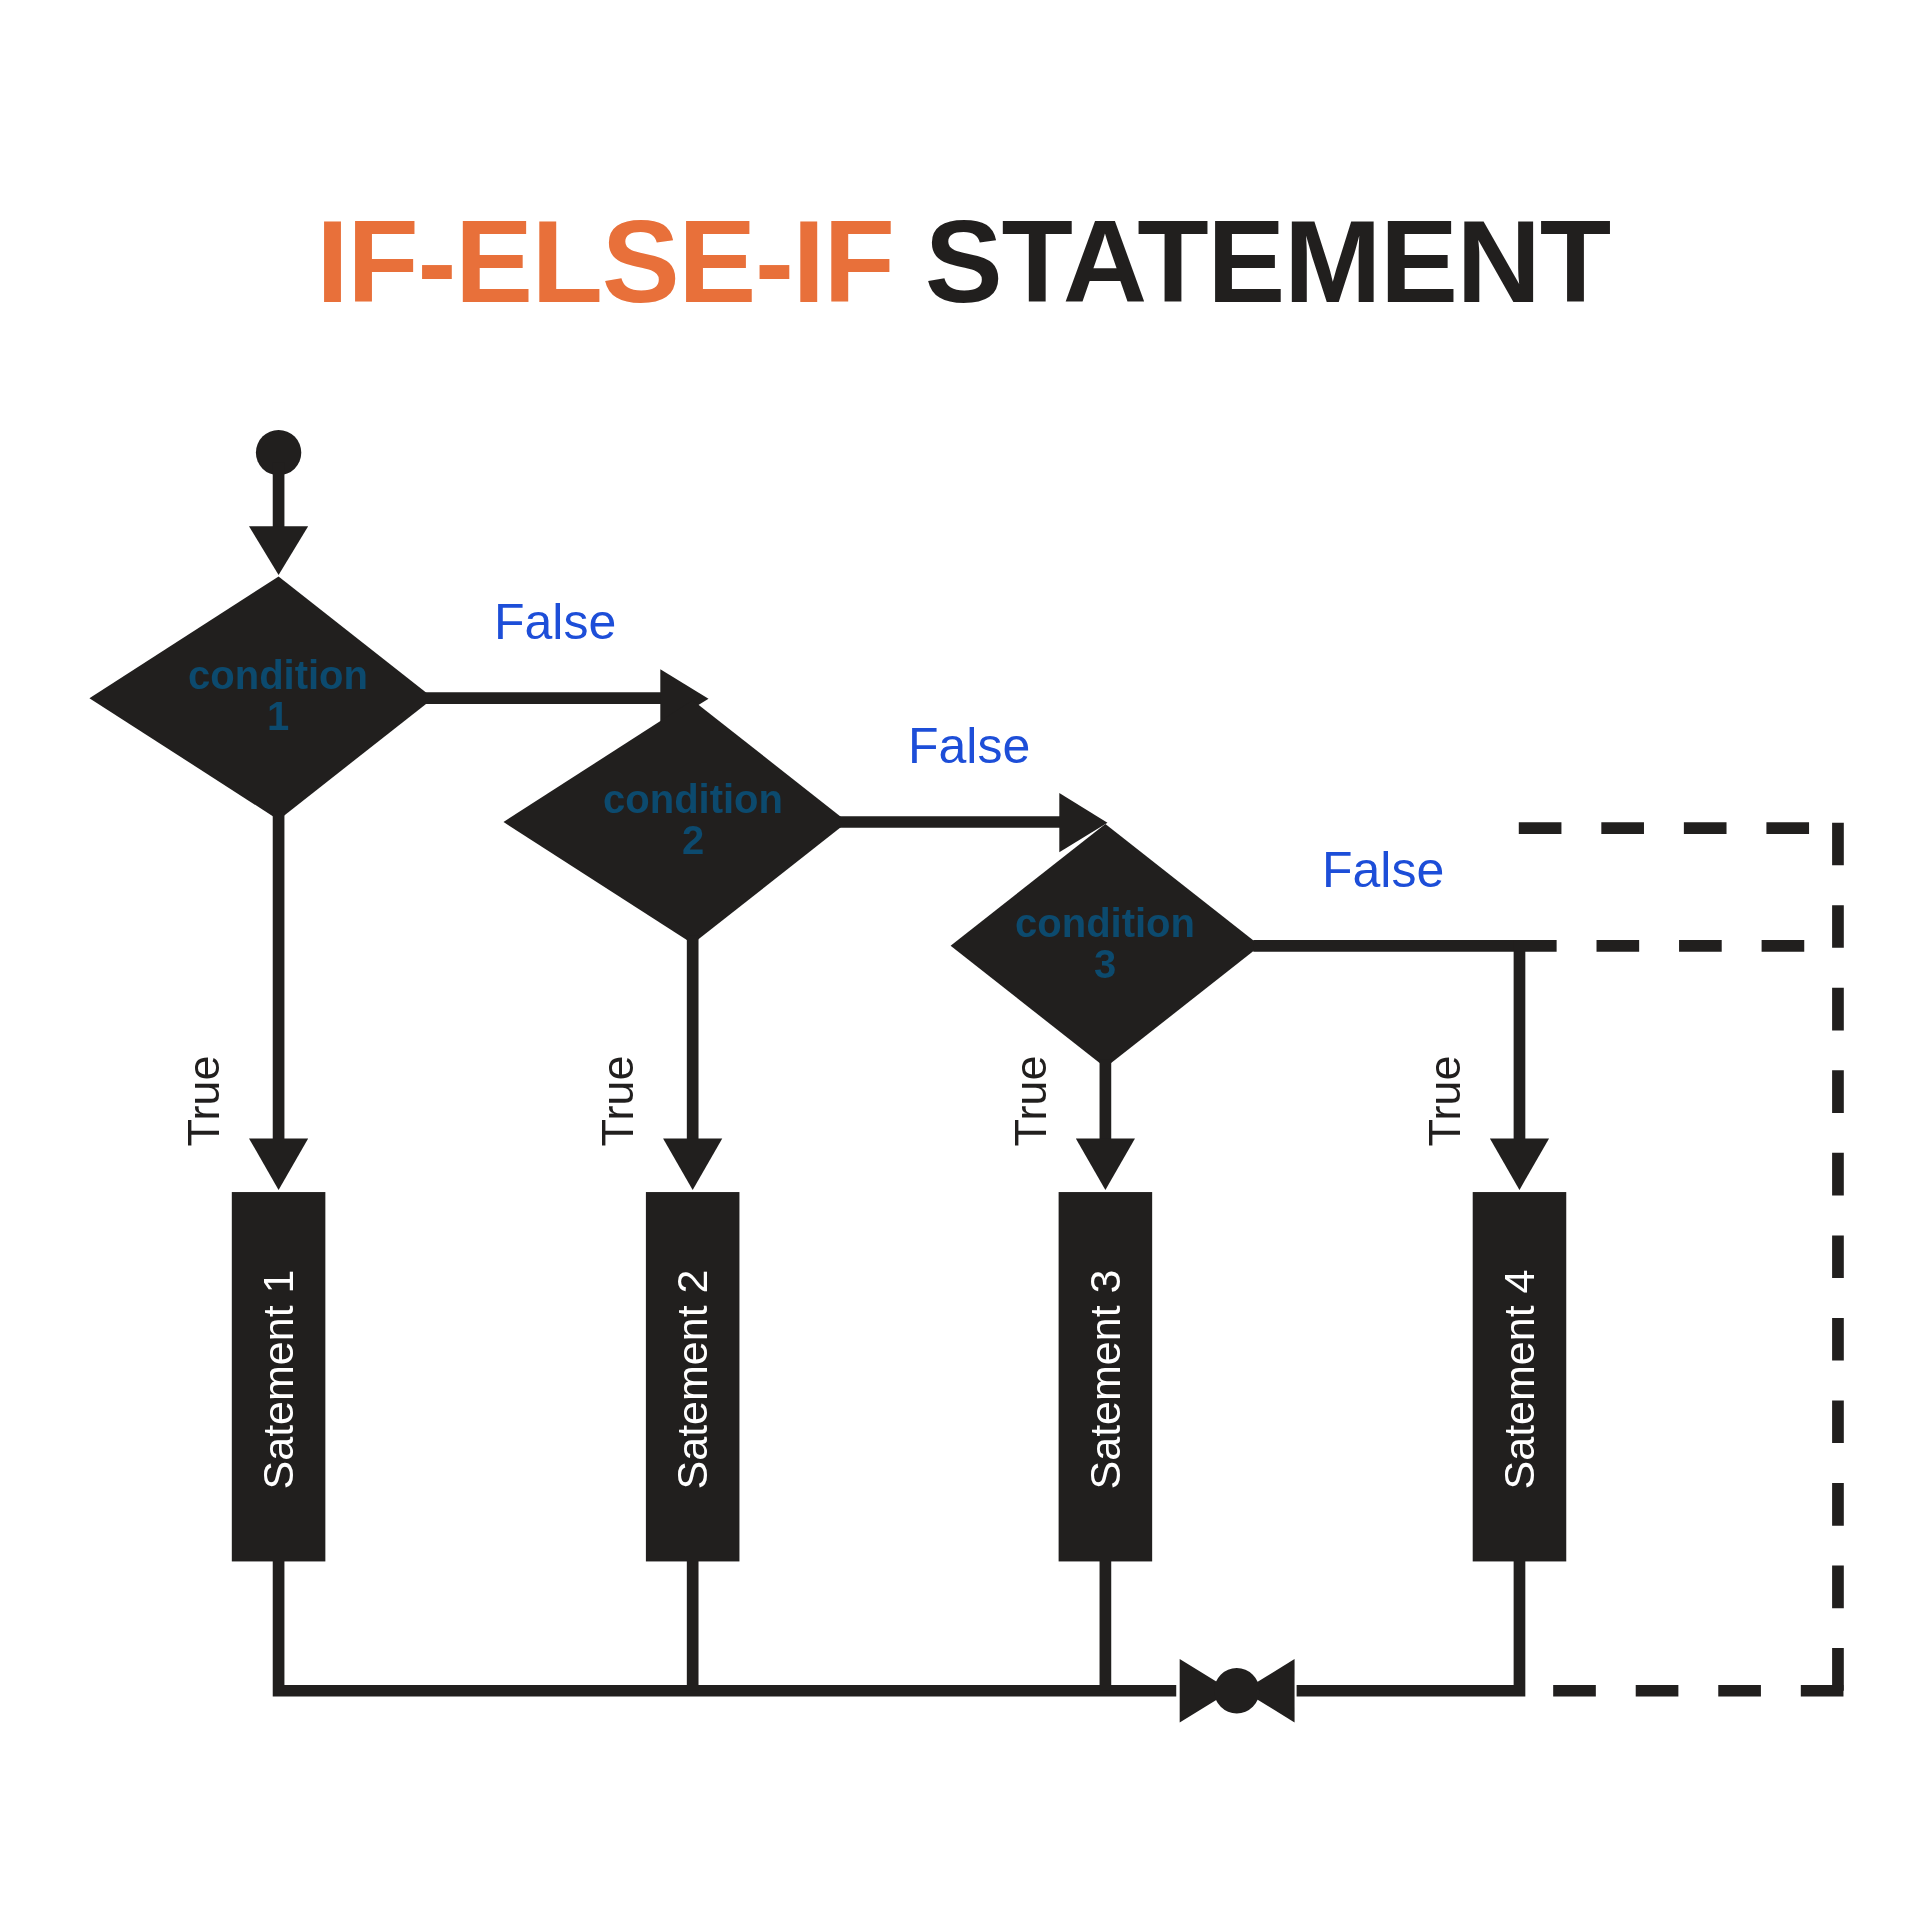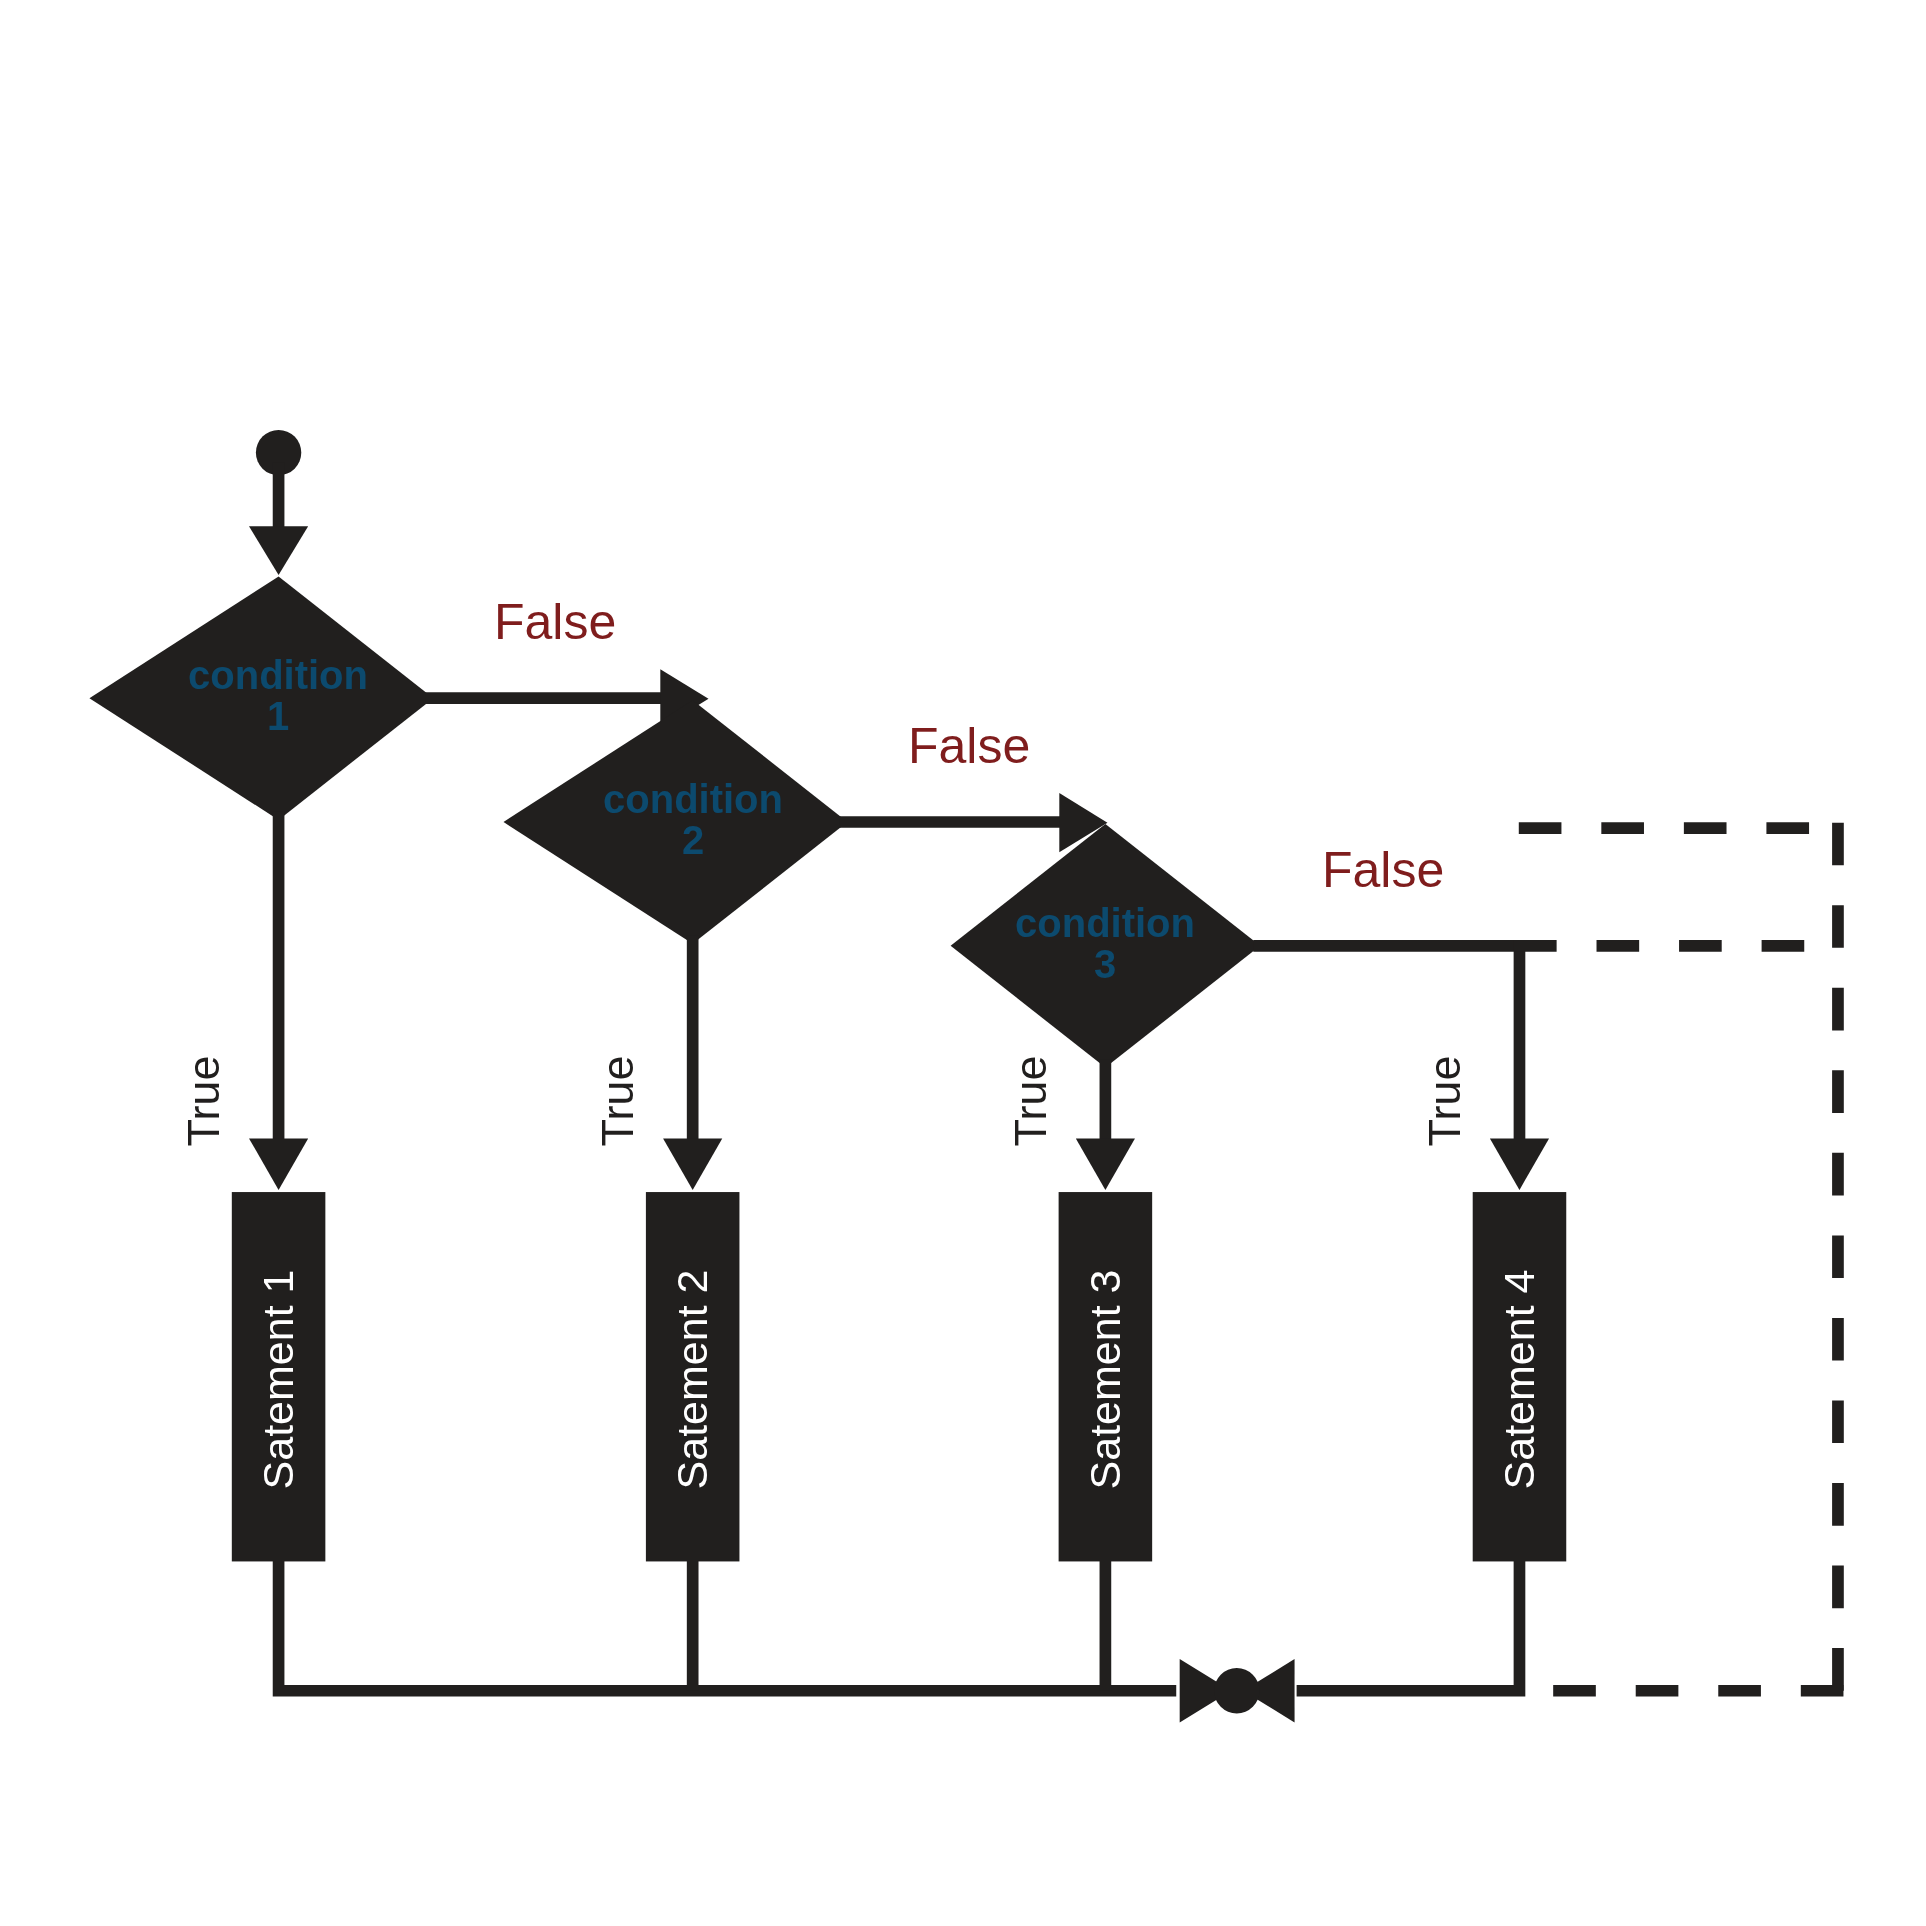--- a/index.html
+++ b/index.html
@@ -64,21 +64,21 @@
     font-size: 43px;
     white-space: nowrap;
     transform-origin: 50% 50%;
     transform: rotate(-90deg);
     text-align: center;
     pointer-events: none;
     font-family: "Liberation Sans", sans-serif;
   }
   .edge-label-false {
     position: absolute;
-    color: #7f1d1d;
+    color: #1d4ed8;
     font-weight: 400;
     font-size: 50px;
     white-space: nowrap;
     pointer-events: none;
     font-family: "Liberation Sans", sans-serif;
   }
   .edge-label-true {
     position: absolute;
     color: #211F1E;
     font-weight: 400;
@@ -88,20 +88,21 @@
     transform: rotate(-90deg);
     pointer-events: none;
     font-family: "Liberation Sans", sans-serif;
   }
 </style>
 </head>
 <body>
 
 <div id="stage">
 
+  <div id="title"><span class="accent">IF-ELSE-IF</span><span class="dark"> STATEMENT</span></div>
 
   <svg id="flow" viewBox="0 0 2800 2800" xmlns="http://www.w3.org/2000/svg">
 
     <defs>
       <marker id="arrowDown" viewBox="0 0 12 12" refX="6" refY="11" markerWidth="7" markerHeight="7" orient="auto-start-reverse">
         <path d="M0,0 L12,0 L6,12 z" fill="#211F1E"></path>
       </marker>
     </defs>
 
     <circle cx="405" cy="658" r="33" fill="#211F1E"></circle>

